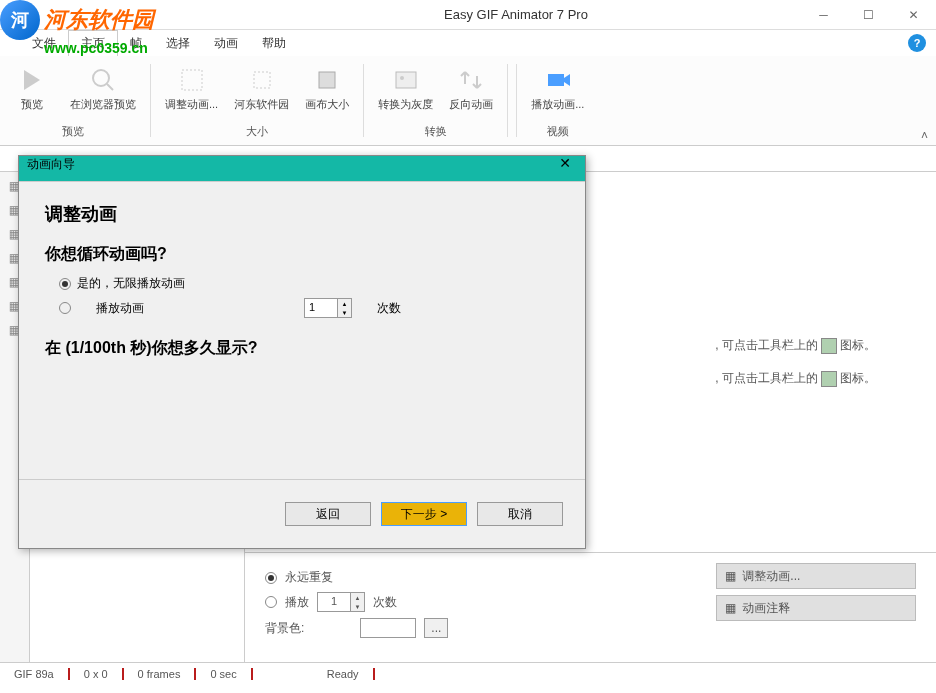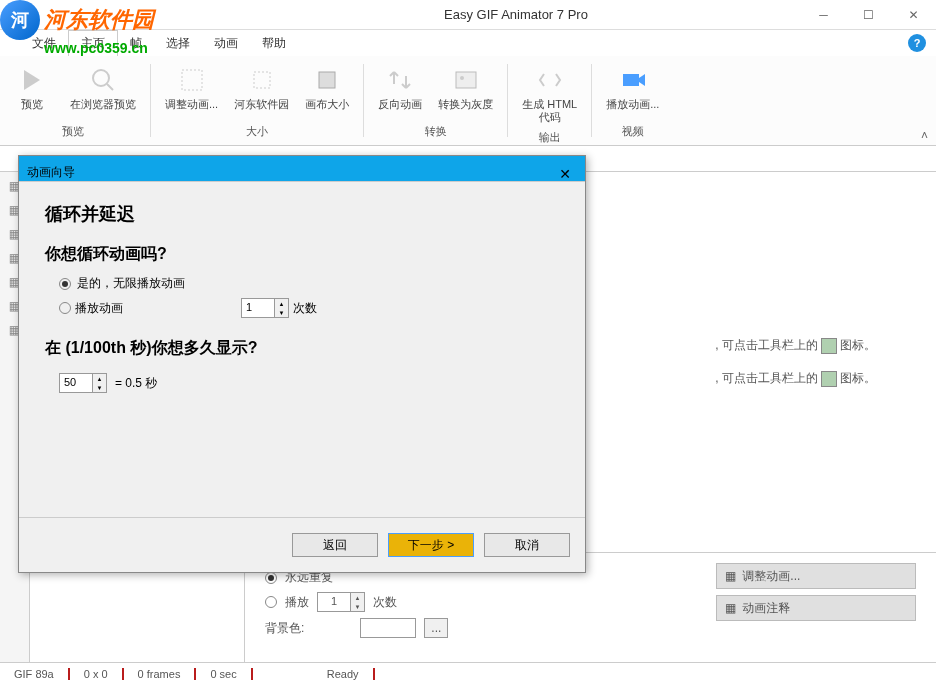--- a/index.html
+++ b/index.html
@@ -56,31 +56,31 @@
     .dots-btn { width: 24px; height: 20px; border: 1px solid #999; background: #f0f0f0; display: flex; align-items: center; justify-content: center; }
     .prop-right { width: 200px; display: flex; flex-direction: column; gap: 6px; }
     .prop-btn { height: 26px; background: #e0e0e0; border: 1px solid #bbb; display: flex; align-items: center; padding: 0 8px; gap: 6px; font-size: 12px; color: #555; }
     .checkbox { width: 12px; height: 12px; border: 1px solid #888; display: inline-block; }
     
     .statusbar { height: 22px; border-top: 1px solid #ccc; display: flex; align-items: center; font-size: 11px; color: #555; }
     .status-cell { padding: 0 14px; border-right: 2px solid #b91c1c; }
     
     
     .dialog-overlay { position: absolute; top: 155px; left: 18px; width: 568px; background: #f0f0f0; border: 1px solid #888; box-shadow: 2px 2px 8px rgba(0,0,0,0.3); z-index: 200; }
-    .dialog-title { height: 26px; background: #0ea5e9; display: flex; align-items: flex-start; justify-content: space-between; padding: 8px 8px; border-bottom: 1px solid #ccc; }
+    .dialog-title { height: 26px; background: #14b8a6; display: flex; align-items: flex-end; justify-content: space-between; padding: 8px 8px; border-bottom: 1px solid #ccc; }
     .dialog-title-text { font-size: 12px; }
     .dialog-close { width: 24px; height: 20px; display: flex; align-items: center; justify-content: center; font-size: 14px; }
     .dialog-body { padding: 20px 26px; background: #f0f0f0; }
     .dialog-h1 { font-size: 18px; font-weight: bold; margin-bottom: 18px; }
     .dialog-q { font-size: 16px; font-weight: bold; margin-bottom: 10px; }
     .dialog-opt { display: flex; align-items: center; gap: 6px; margin: 6px 0 6px 14px; font-size: 12px; }
-    .dialog-row2 { display: flex; align-items: center; gap: 4px; margin: 6px 0 6px 14px; }
+    .dialog-row2 { display: flex; align-items: center; gap: 25px; margin: 6px 0 6px 14px; }
     .dialog-spacer { height: 14px; }
     .dialog-delay-row { display: flex; align-items: center; gap: 8px; margin: 14px 0 14px 14px; }
-    .dialog-footer { border-top: 1px solid #ccc; padding: 15px; display: flex; justify-content: flex-end; gap: 10px; background: #f0f0f0; }
+    .dialog-footer { border-top: 1px solid #ccc; padding: 22px; display: flex; justify-content: flex-end; gap: 10px; background: #f0f0f0; }
     .dlg-btn { width: 86px; height: 24px; border: 1px solid #999; background: #e8e8e8; display: flex; align-items: center; justify-content: center; font-size: 12px; }
     .dlg-btn.primary { border: 1px solid #4a9eff; background: #eab308; }
     
     svg { display: block; }
   </style>
 </head>
 <body>
 
 <div class="watermark">
   <div class="watermark-logo">
@@ -161,52 +161,38 @@
       </div>
     </div>
     <div class="ribbon-group-label">大小</div>
   </div>
   <div class="ribbon-sep"></div>
   <div class="ribbon-group">
     <div class="ribbon-items">
       <div class="ribbon-btn">
         <div class="ribbon-icon">
           <svg width="28" height="28" viewBox="0 0 28 28">
-              <path d="M8 18 L8 6 M8 6 L4 10 M8 6 L12 10 M20 10 L20 22 M20 22 L16 18 M20 22 L24 18" stroke="#ccc" stroke-width="2" fill="none"></path>
-            </svg>
-        </div>
-        <div class="ribbon-label">反向动画</div>
-      </div>
-      <div class="ribbon-btn">
-        <div class="ribbon-icon">
-          <svg width="28" height="28" viewBox="0 0 28 28">
               <rect x="4" y="6" width="20" height="16" fill="#eee" stroke="#bbb"></rect>
               <circle cx="10" cy="12" r="2" fill="#ccc"></circle>
             </svg>
         </div>
         <div class="ribbon-label">转换为灰度</div>
       </div>
+      <div class="ribbon-btn">
+        <div class="ribbon-icon">
+          <svg width="28" height="28" viewBox="0 0 28 28">
+              <path d="M8 18 L8 6 M8 6 L4 10 M8 6 L12 10 M20 10 L20 22 M20 22 L16 18 M20 22 L24 18" stroke="#ccc" stroke-width="2" fill="none"></path>
+            </svg>
+        </div>
+        <div class="ribbon-label">反向动画</div>
+      </div>
     </div>
     <div class="ribbon-group-label">转换</div>
   </div>
   <div class="ribbon-sep"></div>
-  <div class="ribbon-group">
-    <div class="ribbon-items">
-      <div class="ribbon-btn">
-        <div class="ribbon-icon">
-          <svg width="28" height="28" viewBox="0 0 28 28">
-              <path d="M8 8 L4 14 L8 20 M20 8 L24 14 L20 20" stroke="#ccc" stroke-width="2" fill="none"></path>
-            </svg>
-        </div>
-        <div class="ribbon-label" style="white-space:pre-line">生成 HTML
-代码</div>
-      </div>
-    </div>
-    <div class="ribbon-group-label">输出</div>
-  </div>
   <div class="ribbon-sep"></div>
   <div class="ribbon-group">
     <div class="ribbon-items">
       <div class="ribbon-btn">
         <div class="ribbon-icon">
           <svg width="28" height="28" viewBox="0 0 28 28">
               <rect x="4" y="8" width="16" height="12" fill="#4a9eff"></rect>
               <path d="M20 12 L26 8 L26 20 L20 16 Z" fill="#4a9eff"></path>
             </svg>
         </div>
@@ -295,51 +281,41 @@
   <div class="status-cell" style="flex:0 0 60px"></div>
   <div class="status-cell">Ready</div>
 </div>
 
 <div class="dialog-overlay">
   <div class="dialog-title">
     <span class="dialog-title-text">动画向导</span>
     <span class="dialog-close">✕</span>
   </div>
   <div class="dialog-body">
-    <div class="dialog-h1">循环并延迟</div>
+    <div class="dialog-h1">调整动画</div>
     <div class="dialog-q">你想循环动画吗?</div>
     <div class="dialog-opt">
       <span class="radio checked"></span>
       <span>是的，无限播放动画</span>
     </div>
     <div class="dialog-row2">
       <span class="radio"></span>
       <span>播放动画</span>
       <div style="width:110px"></div>
       <div class="spin-input">
         <div class="spin-val">1</div>
         <div class="spin-btns">
             <div class="spin-up">▲</div>
             <div class="spin-down">▼</div>
           </div>
       </div>
       <span>次数</span>
     </div>
     <div class="dialog-spacer"></div>
     <div class="dialog-q">在 (1/100th 秒)你想多久显示?</div>
-    <div class="dialog-delay-row">
-      <div class="spin-input">
-        <div class="spin-val">50</div>
-        <div class="spin-btns">
-            <div class="spin-up">▲</div>
-            <div class="spin-down">▼</div>
-          </div>
-      </div>
-      <span> = 0.5 秒</span>
-    </div>
     <div style="height:90px"></div>
   </div>
   <div class="dialog-footer">
     <div class="dlg-btn">返回</div>
     <div class="dlg-btn primary">下一步 &gt;</div>
     <div class="dlg-btn">取消</div>
   </div>
 </div>
 
 </body></html>

